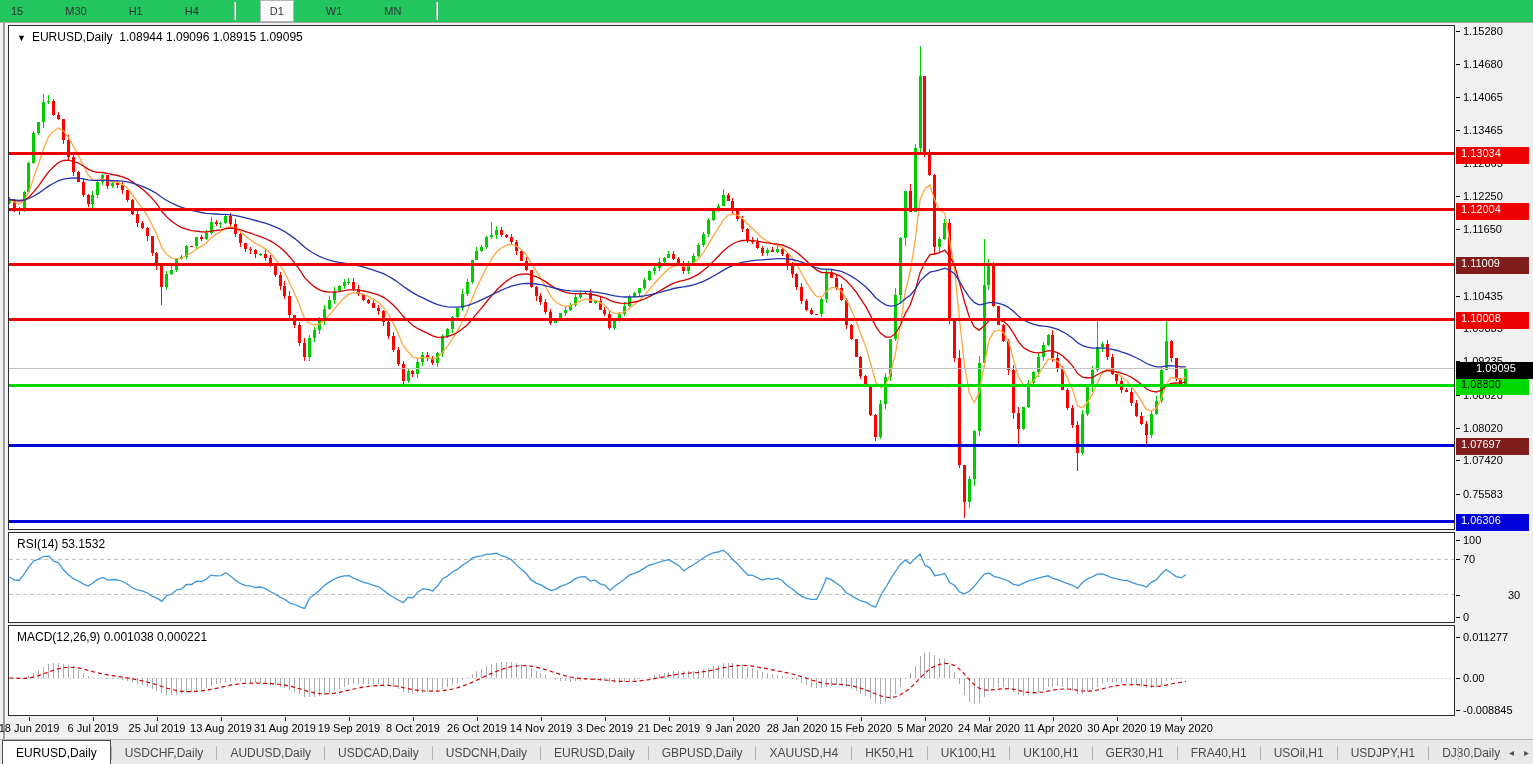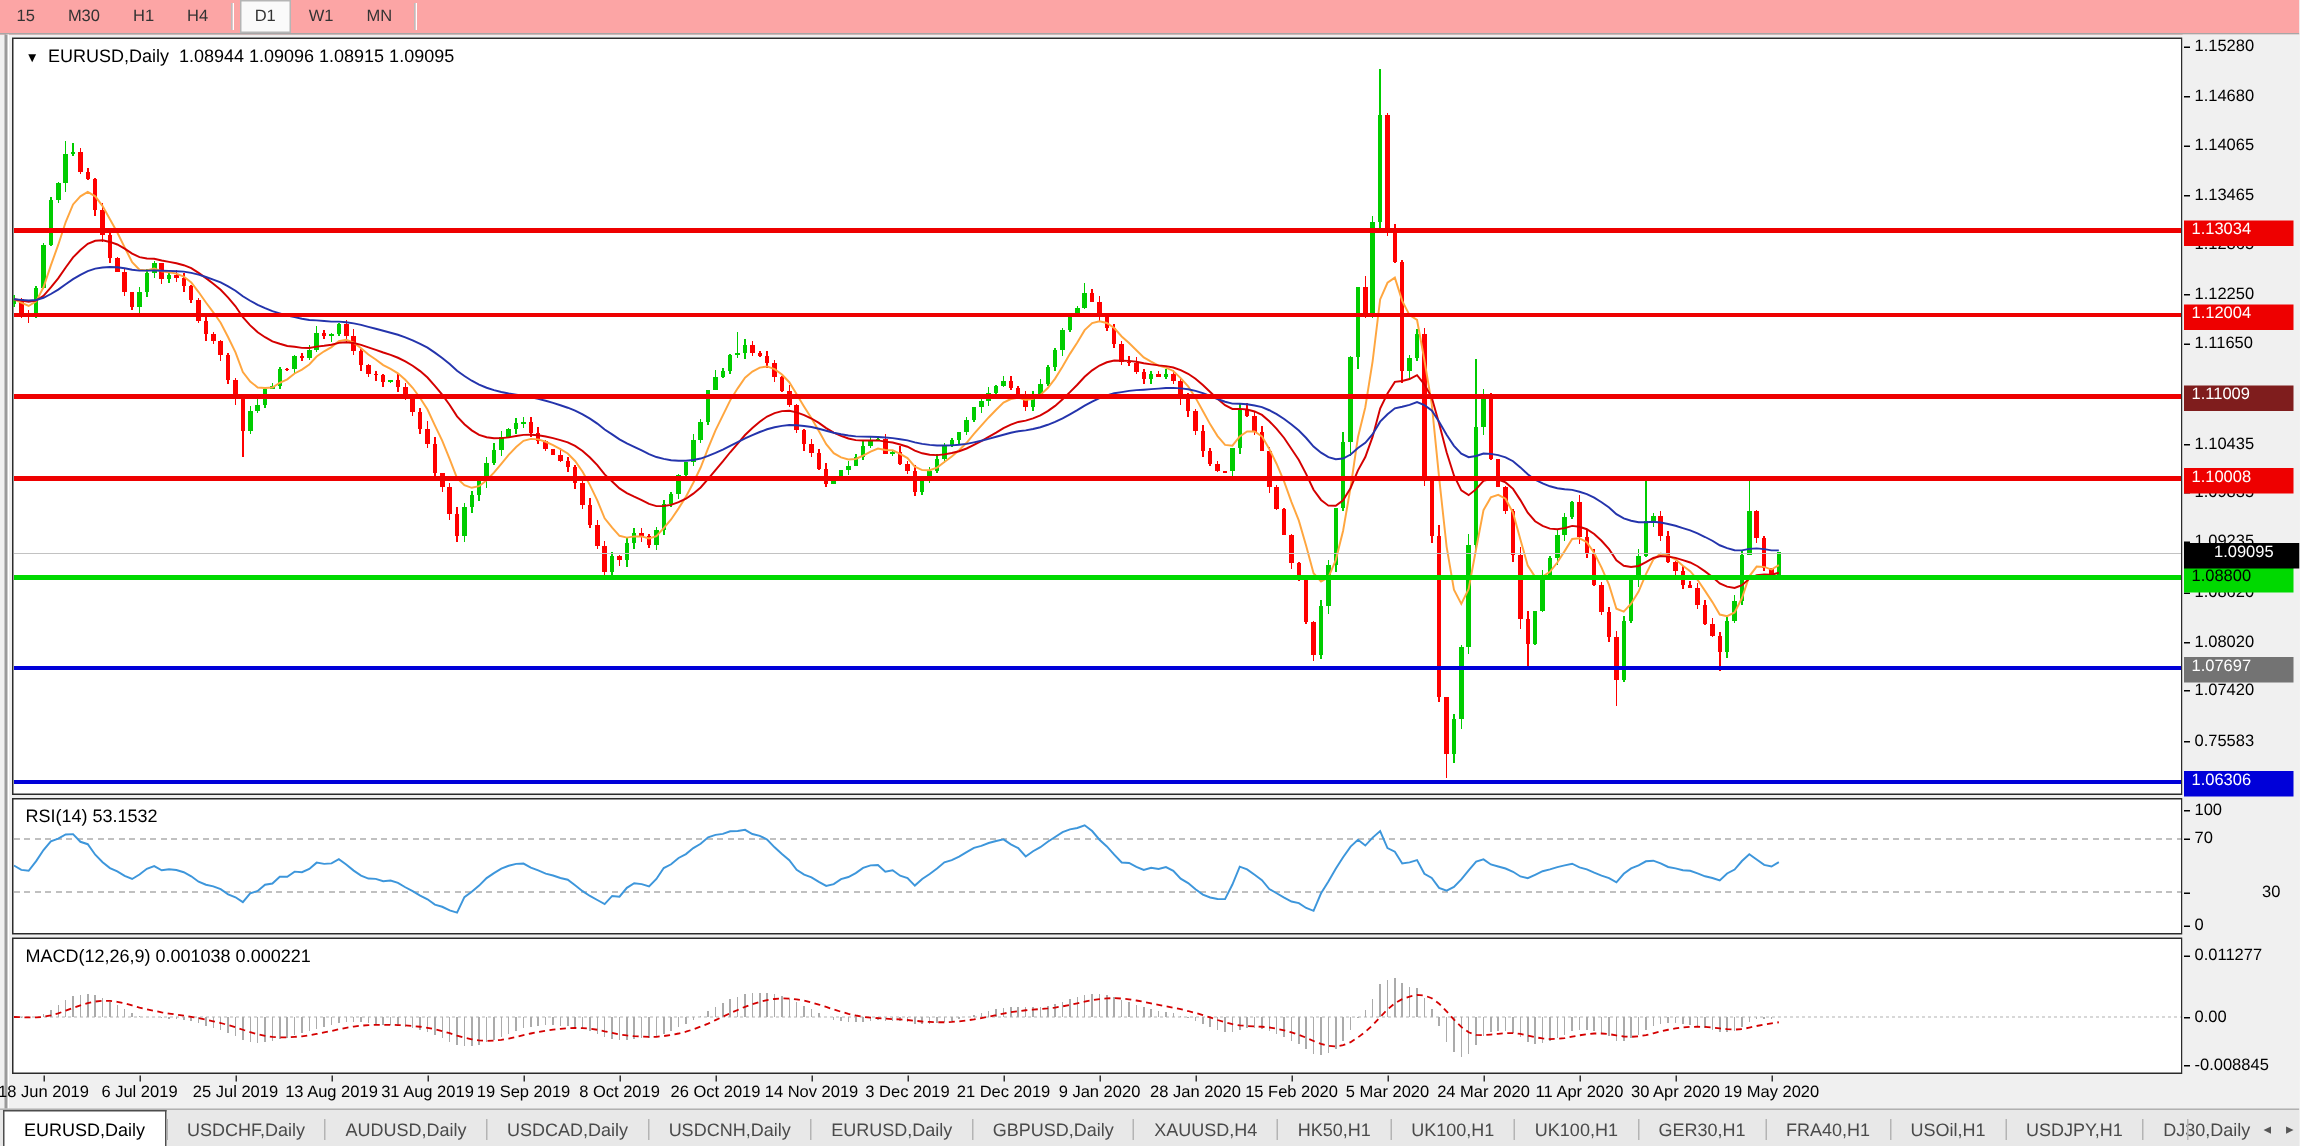--- a/index.html
+++ b/index.html
@@ -1,18 +1,18 @@
 <!DOCTYPE html>
 <html><head>
 <meta charset="utf-8">
 <style>
   html,body{margin:0;padding:0;background:#f0f0f0;font-family:"Liberation Sans",sans-serif;}
   #screen{position:relative;width:1533px;height:764px;background:#f0f0f0;overflow:hidden;}
   
-  #toolbar{position:absolute;left:0;top:0;width:1533px;height:22px;background:#fca5a5;border-bottom:1px solid #a6a6a6;display:flex;align-items:center;}
+  #toolbar{position:absolute;left:0;top:0;width:1533px;height:22px;background:#22c55e;border-bottom:1px solid #a6a6a6;display:flex;align-items:center;gap:20px;}
   .tfbtn{height:20px;padding:0 9px;margin:0 1px;font-size:11px;color:#333;display:flex;align-items:center;border:1px solid transparent;background:transparent;cursor:default;}
   .tfbtn.active{background:#fafafa;border:1px solid #b5b5b5;}
   .vsep{width:1px;height:18px;background:#bdbdbd;margin:0 4px;box-shadow:1px 0 0 #fff;}
   
   #left-edge{position:absolute;left:3px;top:23px;width:2px;height:741px;background:#9a9a9a;box-shadow:1px 0 0 #ffffff;}
   
   .panel{position:absolute;background:#ffffff;border:1px solid #2b2b2b;}
   #main-plot{left:8px;top:25px;width:1445px;height:503px;}
   #rsi-plot{left:8px;top:532px;width:1445px;height:89px;}
   #macd-plot{left:8px;top:625px;width:1445px;height:89px;}
@@ -854,21 +854,21 @@
       <div class="ytick" style="top: 607.997px;">0.011277</div>
       <div class="ydash" style="top: 655px;"></div>
       <div class="ytick" style="top: 649px;">0.00</div>
       <div class="ydash" style="top: 687px;"></div>
       <div class="ytick" style="top: 681px;">-0.008845</div>
       <div class="plabel" style="top: 123.645px; background: rgb(238, 0, 0); color: rgb(255, 255, 255);">1.13034</div>
       <div class="plabel" style="top: 179.929px; background: rgb(238, 0, 0); color: rgb(255, 255, 255);">1.12004</div>
       <div class="plabel" style="top: 234.301px; background: #7f1d1d; color: rgb(255, 255, 255);">1.11009</div>
       <div class="plabel" style="top: 289px; background: rgb(238, 0, 0); color: rgb(255, 255, 255);">1.10008</div>
       <div class="plabel" style="top: 355.011px; background: rgb(0, 217, 0); color: rgb(0, 0, 0);">1.08800</div>
-      <div class="plabel" style="top: 415.284px; background: #737373; color: rgb(255, 255, 255);">1.07697</div>
+      <div class="plabel" style="top: 415.284px; background: #7f1d1d; color: rgb(255, 255, 255);">1.07697</div>
       <div class="plabel" style="top: 491.295px; background: rgb(0, 0, 217); color: rgb(255, 255, 255);">1.06306</div>
       <div class="plabel" style="top: 338.891px; background: rgb(0, 0, 0); color: rgb(255, 255, 255); padding-left: 20px;">1.09095</div>
     </div>
   <div id="xaxis">
       <div class="xdash" style="left: 21px;"></div>
       <div class="xtick" style="left: 21px;">18 Jun 2019</div>
       <div class="xdash" style="left: 85px;"></div>
       <div class="xtick" style="left: 85px;">6 Jul 2019</div>
       <div class="xdash" style="left: 149px;"></div>
       <div class="xtick" style="left: 149px;">25 Jul 2019</div>

